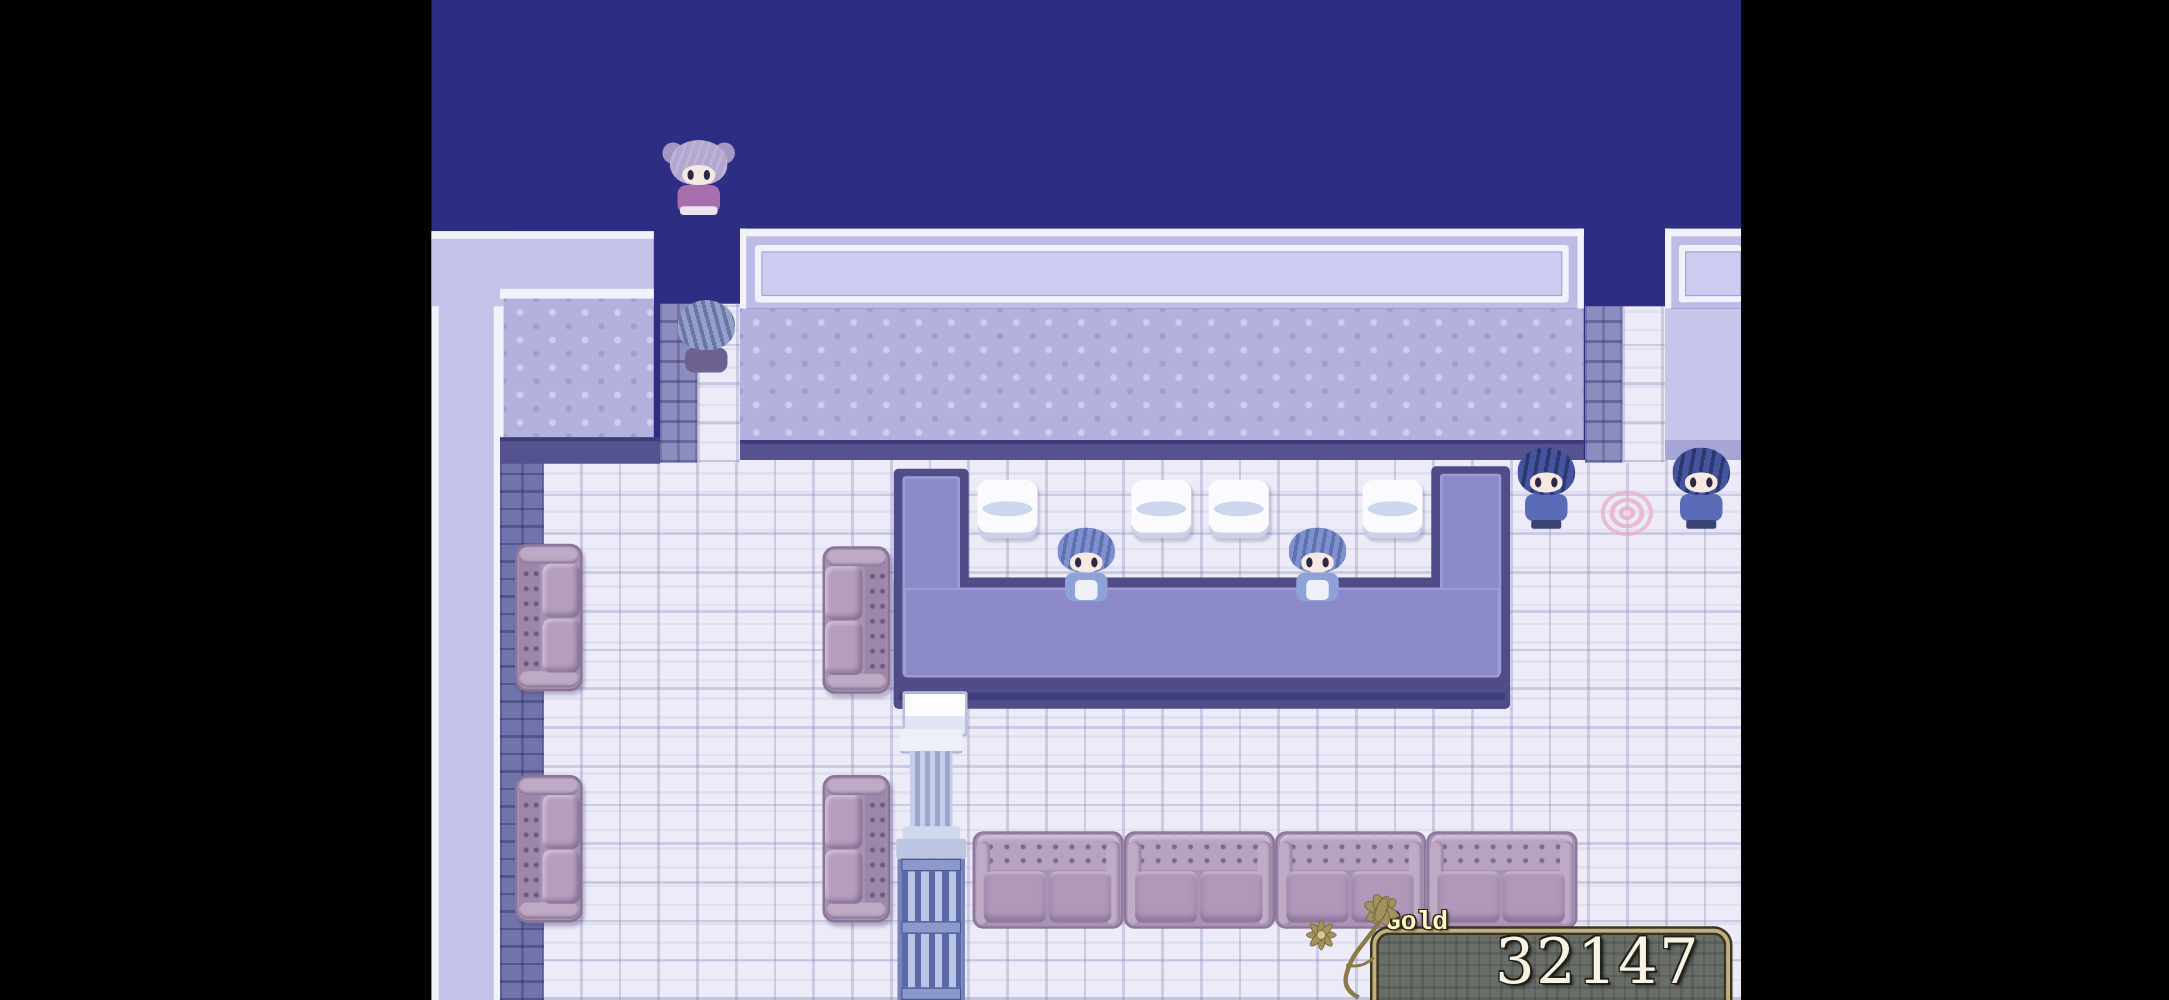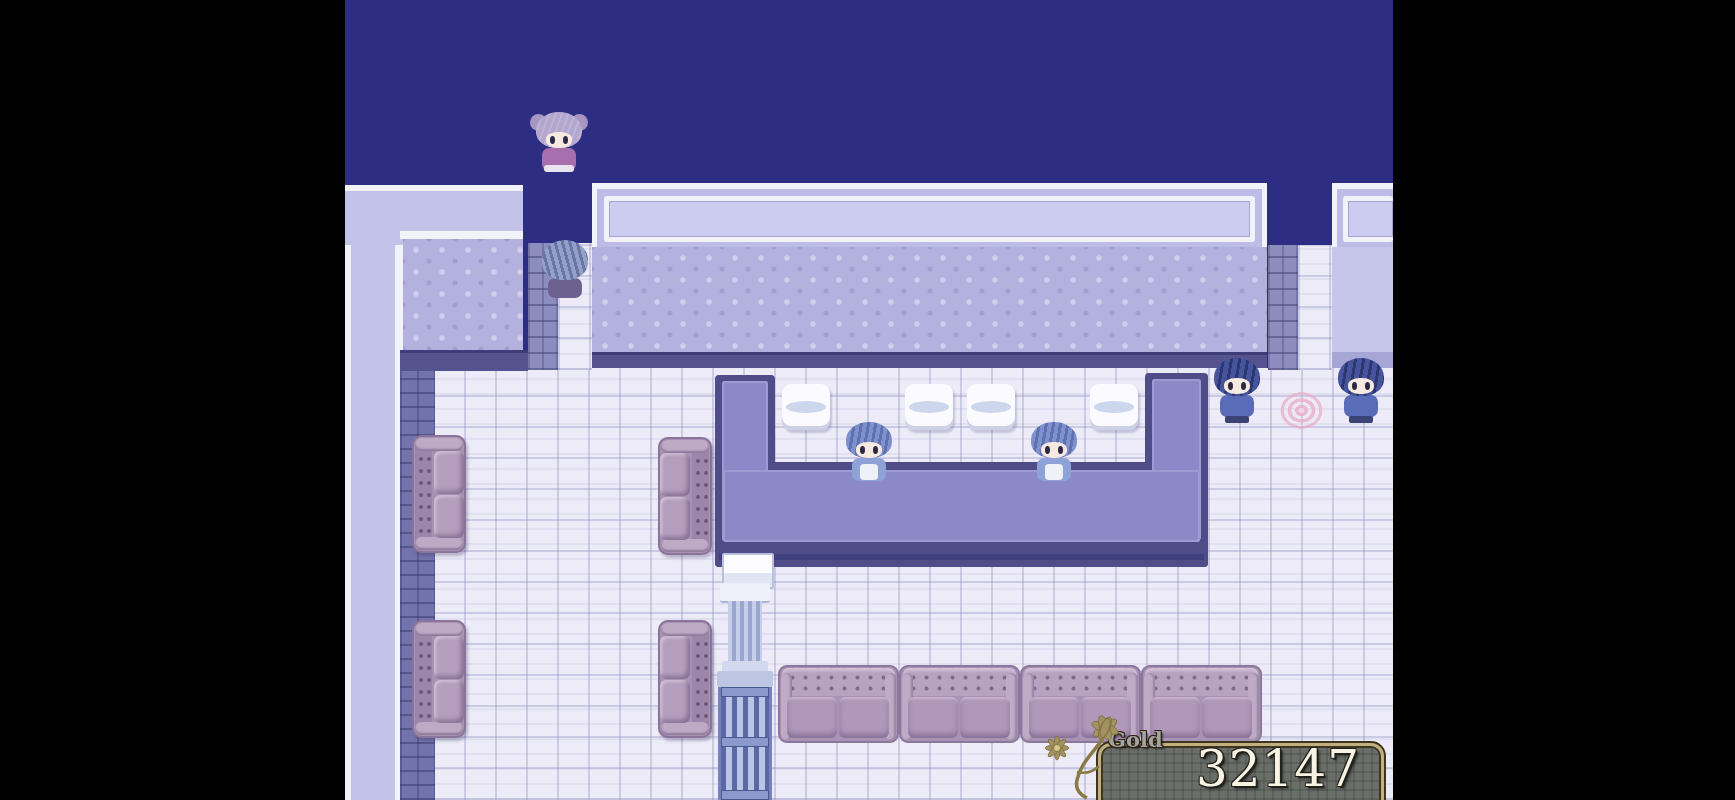--- a/index.html
+++ b/index.html
@@ -123,22 +123,22 @@
   .sp-man .legs{left:14px;bottom:1px;width:24px;height:7px;background:#3a4276;border-radius:2px;}
 
   
   .gold-window{left:753px;top:743px;width:280px;height:72px;z-index:50;
     background-color:#696e69;
     background-image:
       repeating-linear-gradient(90deg, rgba(0,0,0,.12) 0 2px, transparent 2px 9px),
       repeating-linear-gradient(0deg, rgba(0,0,0,.12) 0 2px, transparent 2px 9px);
     border:3px solid #c2b07e;border-radius:13px;
     box-shadow:0 0 0 2px #3d351e, inset 0 0 0 2px #3d351e;}
-  .gold-label{left:763px;top:727px;z-index:52;font-weight:bold;font-size:21px;color:#a3a3a3;
-    text-shadow:1px 1px 0 #2e2310,-1px 1px 0 #2e2310,1px -1px 0 #2e2310,-1px -1px 0 #2e2310,2px 2px 2px rgba(0,0,0,.6);}
+  .gold-label{left:763px;top:727px;z-index:52;font-weight:bold;font-size:21px;color:#fef9c3;
+    text-shadow:1px 1px 0 #2e2310,-1px 1px 0 #2e2310,1px -1px 0 #2e2310,-1px -1px 0 #2e2310,2px 2px 2px rgba(0,0,0,.6);font-family:Liberation Mono, monospace;}
   .gold-value{left:765px;top:746px;width:250px;z-index:52;text-align:right;font-size:50px;line-height:46px;
     color:#f8f3e2;letter-spacing:1px;
     text-shadow:2px 2px 0 #23211b,-1px 1px 0 #23211b,1px -1px 0 #23211b,-1px -1px 0 #23211b,3px 3px 3px rgba(0,0,0,.5);}
   .ornament{left:688px;top:702px;width:118px;height:98px;z-index:53;}
 </style>
 </head>
 <body>
 
 <div class="stage">
   <div class="letterbox lb-left"></div>

